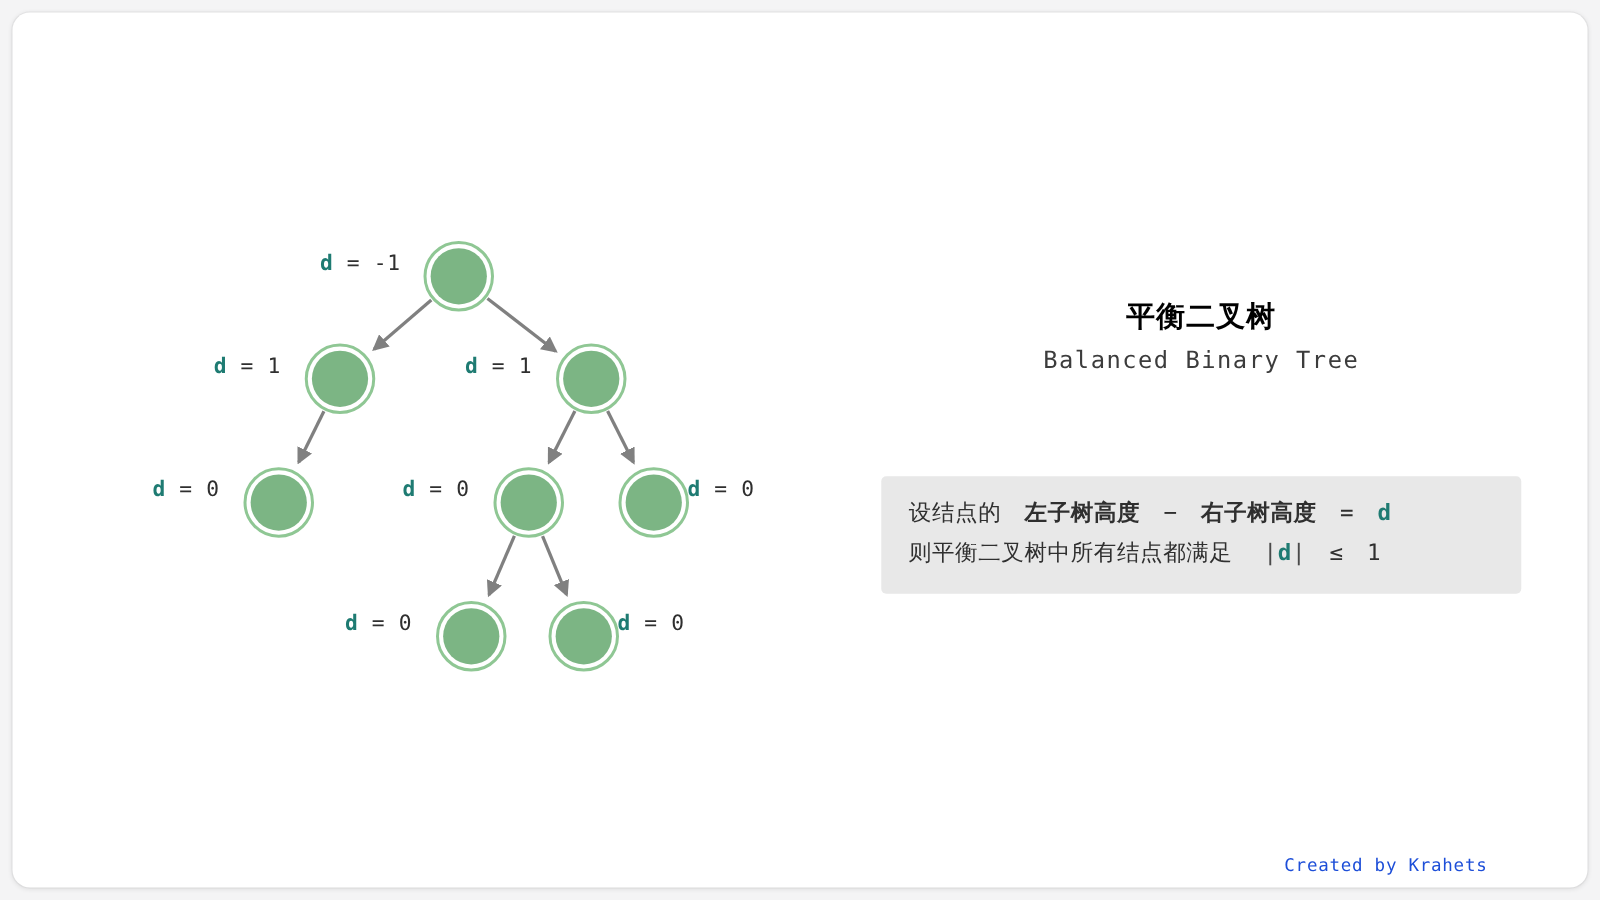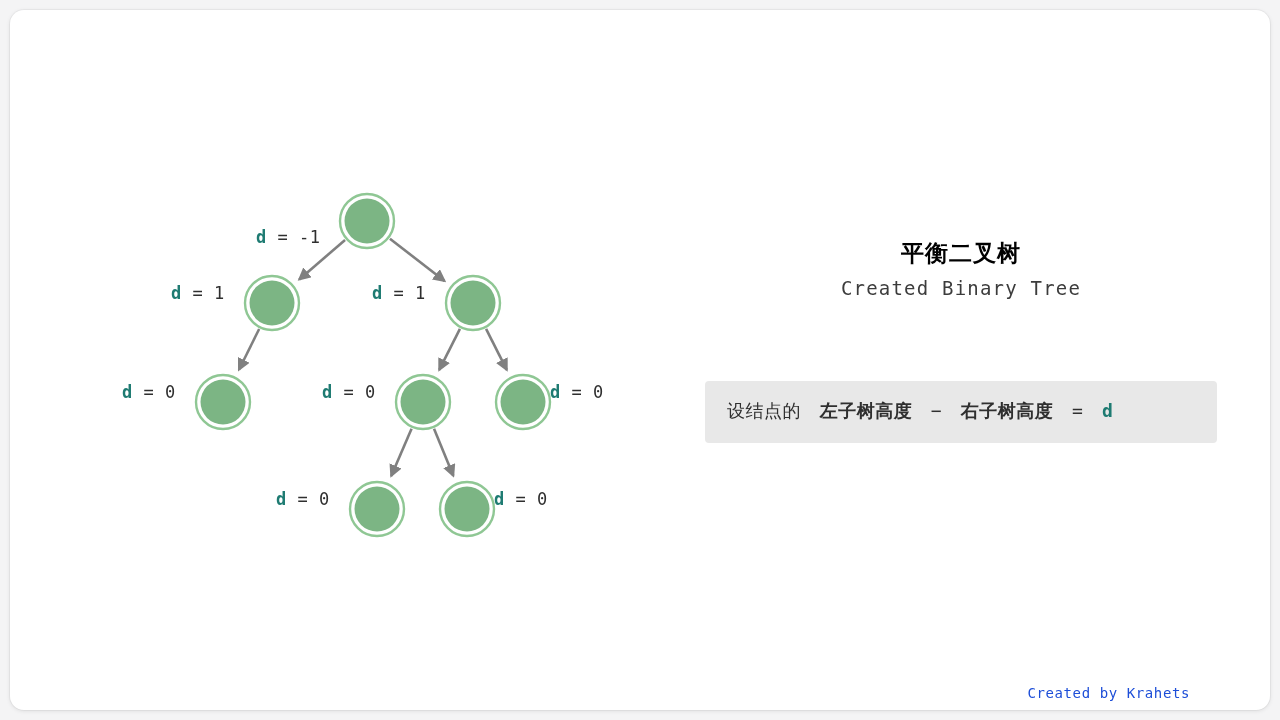--- a/index.html
+++ b/index.html
@@ -206,51 +206,60 @@
               <circle cx="357" cy="489" r="27" fill="none" stroke="#8fc794" stroke-width="2.4"></circle>
               <circle cx="357" cy="489" r="22.5" fill="#7cb584" stroke="none"></circle>
             </g>
             <g>
               <circle cx="447" cy="489" r="27" fill="none" stroke="#8fc794" stroke-width="2.4"></circle>
               <circle cx="447" cy="489" r="22.5" fill="#7cb584" stroke="none"></circle>
             </g>
           </g>
       </svg>
       <div id="labels-layer">
-          <div class="node-label left-of" style="top: 191px; left: 246px; margin-top: 26px;"><span class="v-d">d</span><span class="v-eq"> = </span><span class="v-num">-1</span></div>
+          <div class="node-label left-of" style="top: 191px; left: 246px;"><span class="v-d">d</span><span class="v-eq"> = </span><span class="v-num">-1</span></div>
           <div class="node-label left-of" style="top: 273px; left: 161px;"><span class="v-d">d</span><span class="v-eq"> = </span><span class="v-num">1</span></div>
           <div class="node-label left-of" style="top: 273px; left: 362px;"><span class="v-d">d</span><span class="v-eq"> = </span><span class="v-num">1</span></div>
           <div class="node-label left-of" style="top: 372px; left: 112px;"><span class="v-d">d</span><span class="v-eq"> = </span><span class="v-num">0</span></div>
           <div class="node-label left-of" style="top: 372px; left: 312px;"><span class="v-d">d</span><span class="v-eq"> = </span><span class="v-num">0</span></div>
           <div class="node-label right-of" style="top: 372px; left: 540px;"><span class="v-d">d</span><span class="v-eq"> = </span><span class="v-num">0</span></div>
           <div class="node-label left-of" style="top: 479px; left: 266px;"><span class="v-d">d</span><span class="v-eq"> = </span><span class="v-num">0</span></div>
           <div class="node-label right-of" style="top: 479px; left: 484px;"><span class="v-d">d</span><span class="v-eq"> = </span><span class="v-num">0</span></div>
         </div>
     </div>
 
     <div id="panel">
 
       <div id="panel-title">平衡二叉树</div>
 
-      <div id="panel-subtitle">Created Binary Tree</div>
+      <div id="panel-subtitle">Balanced Binary Tree</div>
 
       <div id="note-box">
         <div class="note-line">
           <span>设结点的</span>
           &nbsp;
           <span class="b">左子树高度</span>
           &nbsp;
           <span class="mono">−</span>
           &nbsp;
           <span class="b">右子树高度</span>
           &nbsp;
           <span class="mono">=</span>
           &nbsp;
           <span class="teal">d</span>
         </div>
+        <div class="note-line">
+          <span>则平衡二叉树中所有结点都满足</span>
+          &nbsp;&nbsp;
+          <span class="bar">|</span><span class="teal">d</span><span class="bar">|</span>
+          &nbsp;
+          <span class="mono">≤</span>
+          &nbsp;
+          <span class="mono">1</span>
+        </div>
       </div>
 
     </div>
 
     <div id="credit">Created by Krahets</div>
 
   </div>
 </div>
 
 </body></html>

